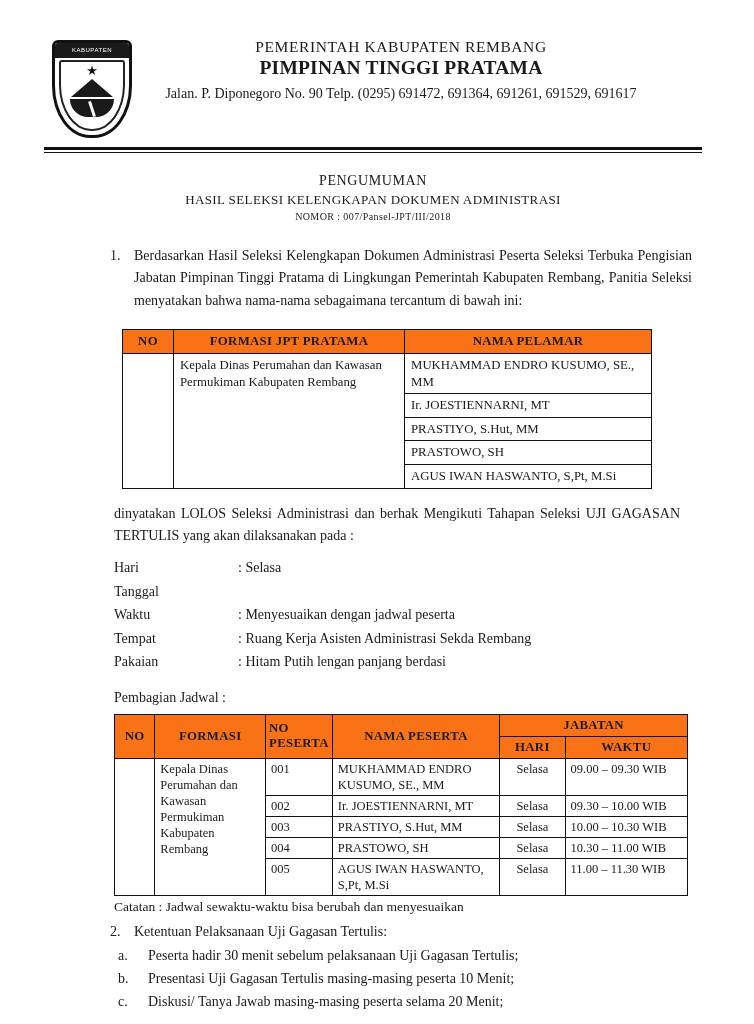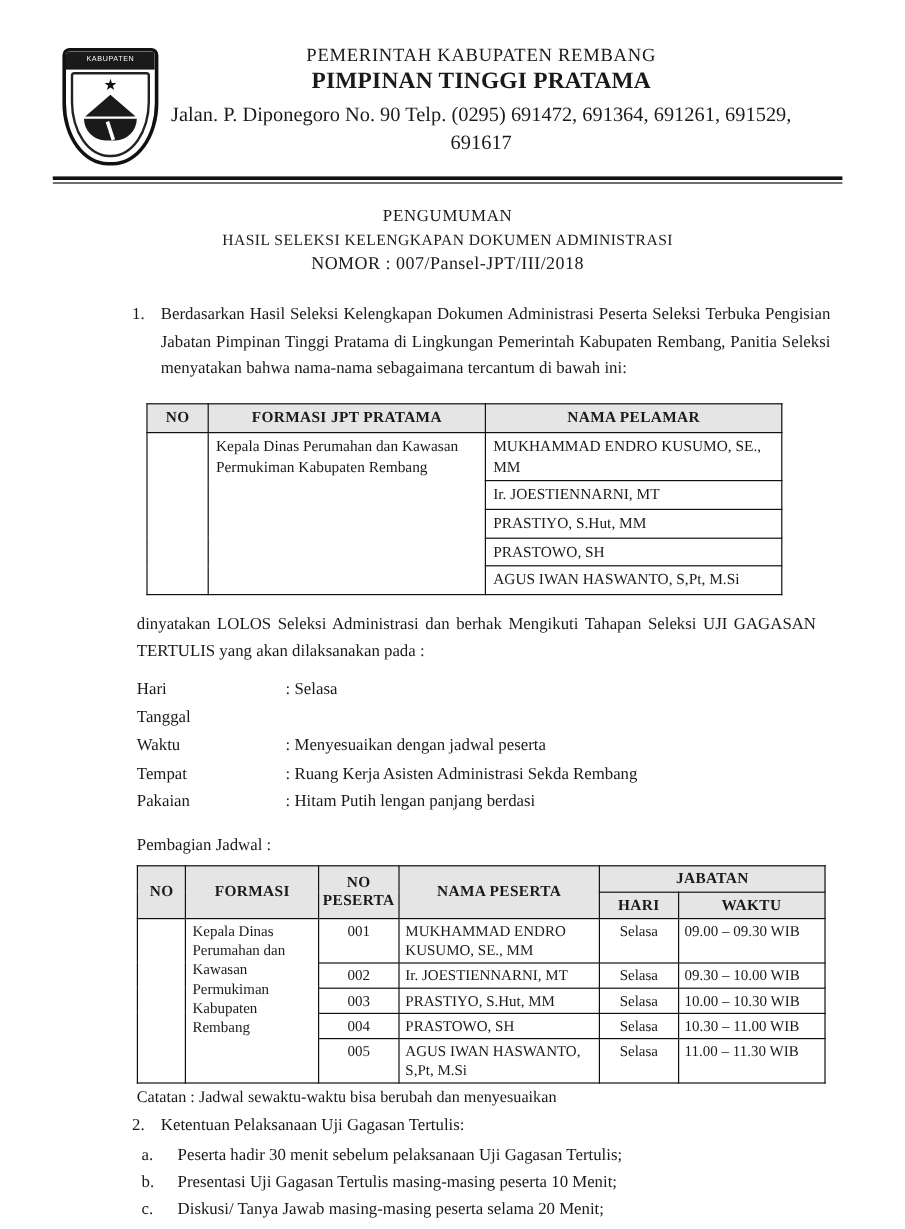--- a/index.html
+++ b/index.html
@@ -114,21 +114,21 @@
     margin-top: 1px;
     line-height: 1.18;
   }
   .head-l3 {
     font-size: 19.5px;
     font-weight: bold;
     letter-spacing: 0.2px;
     line-height: 1.18;
   }
   .head-addr {
-    font-size: 17px;
+    font-size: 14px;
     margin-top: 6px;
     line-height: 1.35;
   }
 
   .rule-wrap {
     margin-top: 9px;
   }
   .rule-thick {
     border-top: 3px solid #111;
   }
@@ -138,21 +138,21 @@
   }
 
   
   .title-block {
     text-align: center;
     margin-top: 18px;
     line-height: 1.45;
   }
   .title-1 { font-size: 14px; letter-spacing: 0.6px; }
   .title-2 { font-size: 13px; letter-spacing: 0.4px; }
-  .title-3 { font-size: 15px; letter-spacing: 0.4px; }
+  .title-3 { font-size: 10px; letter-spacing: 0.4px; }
 
   
   .body-block {
     margin-top: 20px;
     padding-left: 66px;
     padding-right: 10px;
   }
   .num-item {
     display: flex;
     align-items: flex-start;
@@ -177,21 +177,21 @@
   }
   table {
     border-collapse: collapse;
     width: 100%;
     font-size: 12.8px;
   }
   table, th, td {
     border: 1px solid #111;
   }
   th {
-    background: #e5e5e5;
+    background: #f97316;
     font-weight: bold;
     text-align: center;
     padding: 3px 4px;
     font-size: 12.8px;
     letter-spacing: 0.3px;
   }
   td {
     padding: 3px 6px;
     vertical-align: top;
   }
@@ -230,21 +230,21 @@
   
   .table-wrap2 {
     margin: 8px 0 0 70px;
     width: 574px;
   }
   .t2 { font-size: 12.5px; }
   .t2 th { padding: 3px 3px; }
   .t2 td { padding: 2px 5px; line-height: 1.28; }
   .t2-no { width: 34px; }
   .t2-formasi { width: 112px; line-height: 1.5; }
-  .t2-peserta { width: 50px; text-align: center; }
+  .t2-peserta { width: 50px; text-align: left; }
   .t2-nama { width: 176px; }
   .t2-hari { width: 62px; text-align: center; }
   .t2-waktu { width: 134px; }
 
   .note {
     margin: 3px 0 0 70px;
     font-size: 13.5px;
   }
 
   

